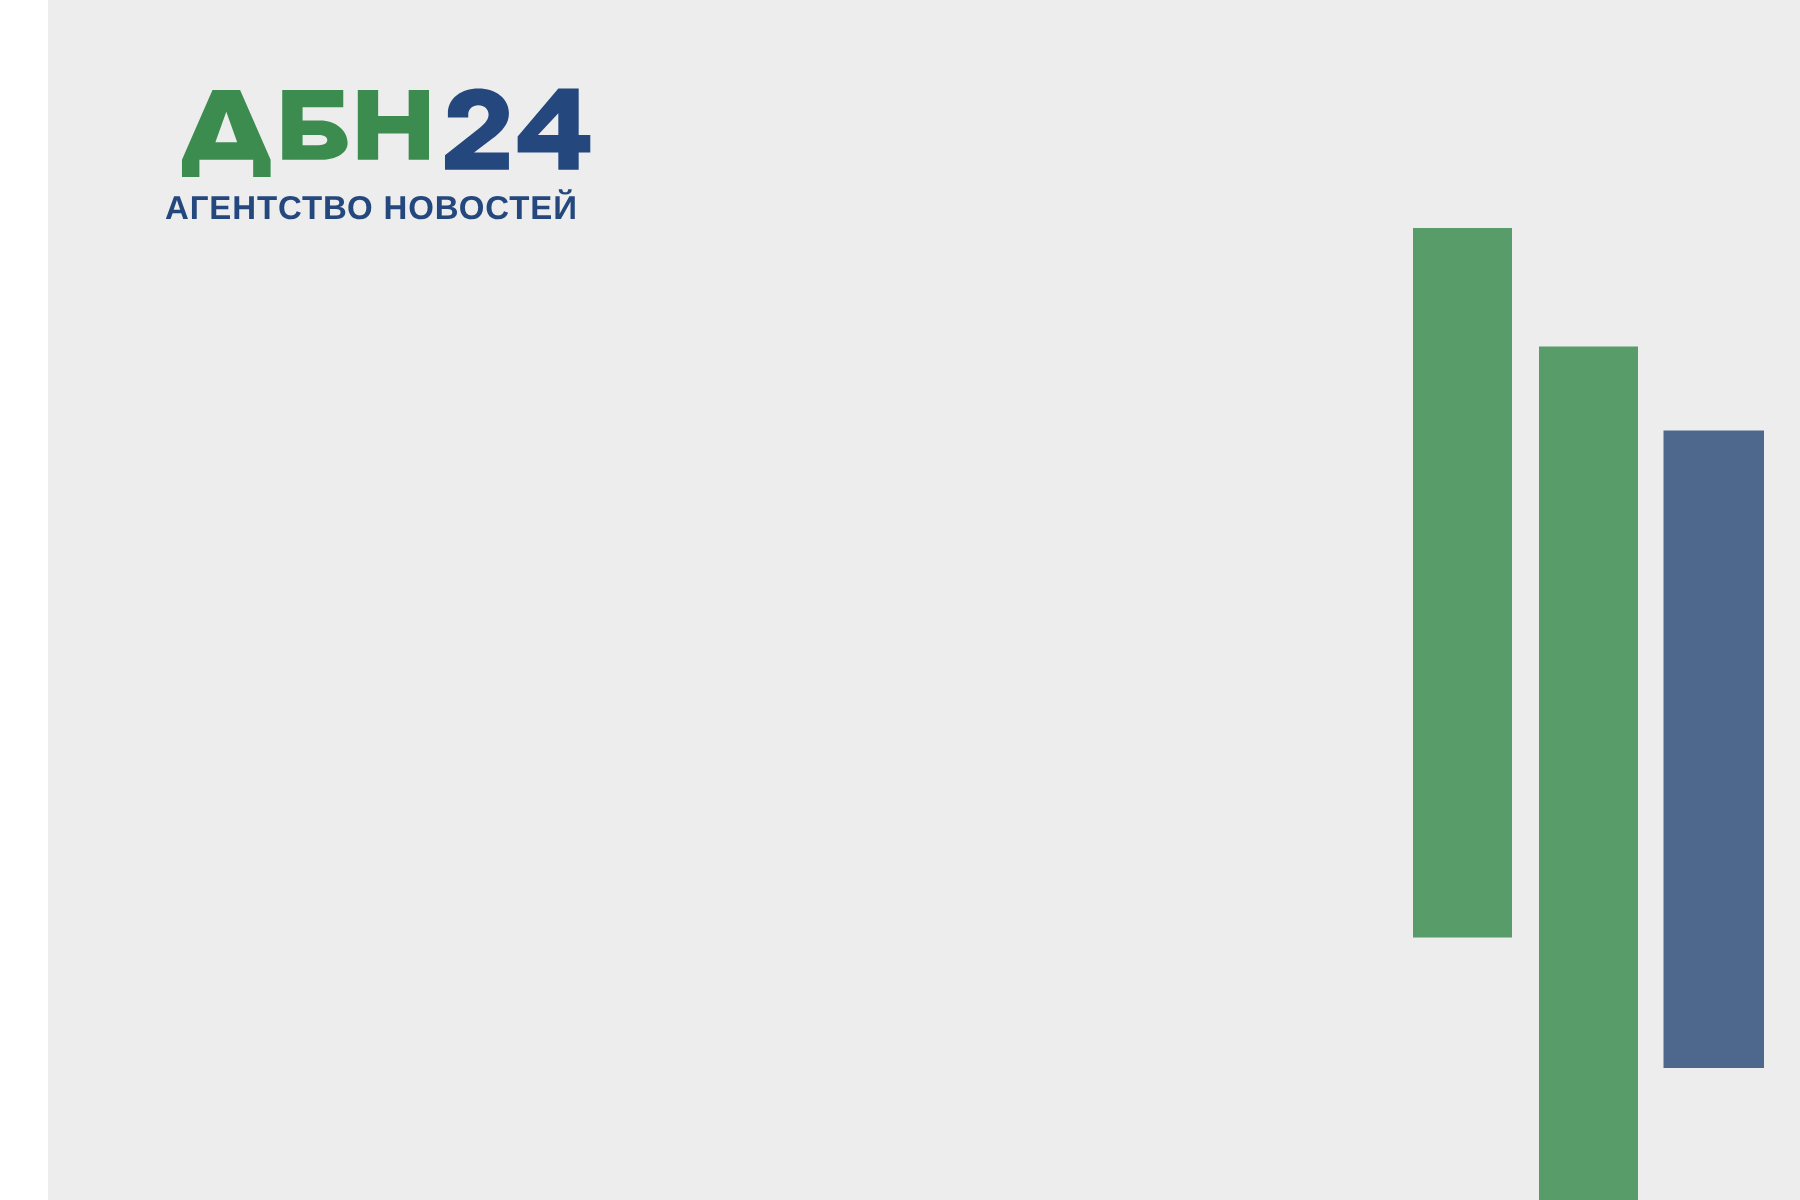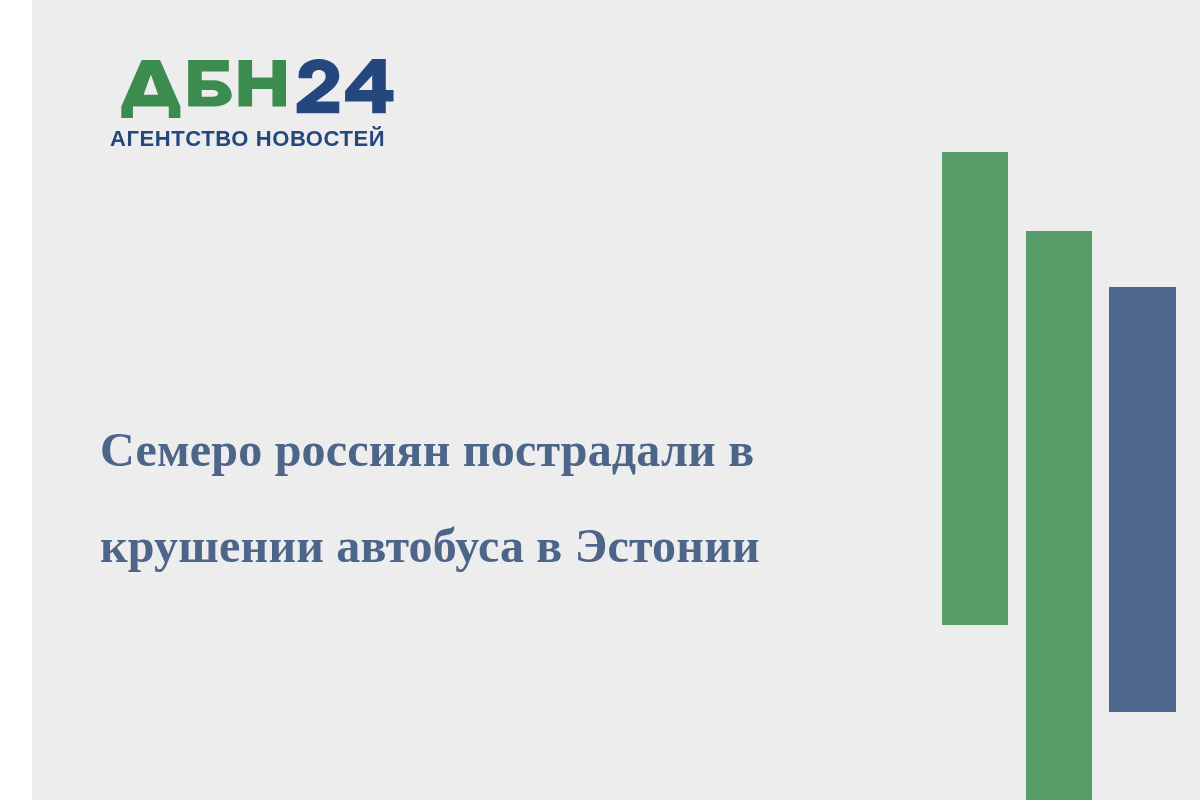--- a/index.html
+++ b/index.html
@@ -92,24 +92,20 @@
 
       <path fill="#24477e" d="M266 1 L280 1 L280 33 L288 33 L288 45 L280 45 L280 57 L266 57 L266 45
                               L238 45 L238 34 Z
                               M266 18 L252 33 L266 33 Z"></path>
     </svg>
     <svg id="logo-tagline" viewBox="0 0 290 26" width="290" height="26" aria-hidden="true">
       <text x="0" y="20" font-family="'Liberation Sans', sans-serif" font-size="22" font-weight="700" letter-spacing="0.6" fill="#24477e">АГЕНТСТВО НОВОСТЕЙ</text>
     </svg>
   </div>
 
-  <h1 id="headline" style="color: rgb(77, 101, 137);">
-    <span class="hl-line">Семеро россиян пострадали в</span>
-    <span class="hl-line">крушении автобуса в Эстонии</span>
-  </h1>
 
   <div id="bars">
     <div class="bar" style="left: 910px; top: 152px; width: 66px; height: 473px; background: rgb(88, 156, 105);"></div>
     <div class="bar" style="left: 994px; top: 231px; width: 66px; height: 569px; background: rgb(88, 156, 105);"></div>
     <div class="bar" style="left: 1077px; top: 287px; width: 67px; height: 425px; background: rgb(77, 104, 140);"></div>
   </div>
 
 </div>
 
 </body></html>

